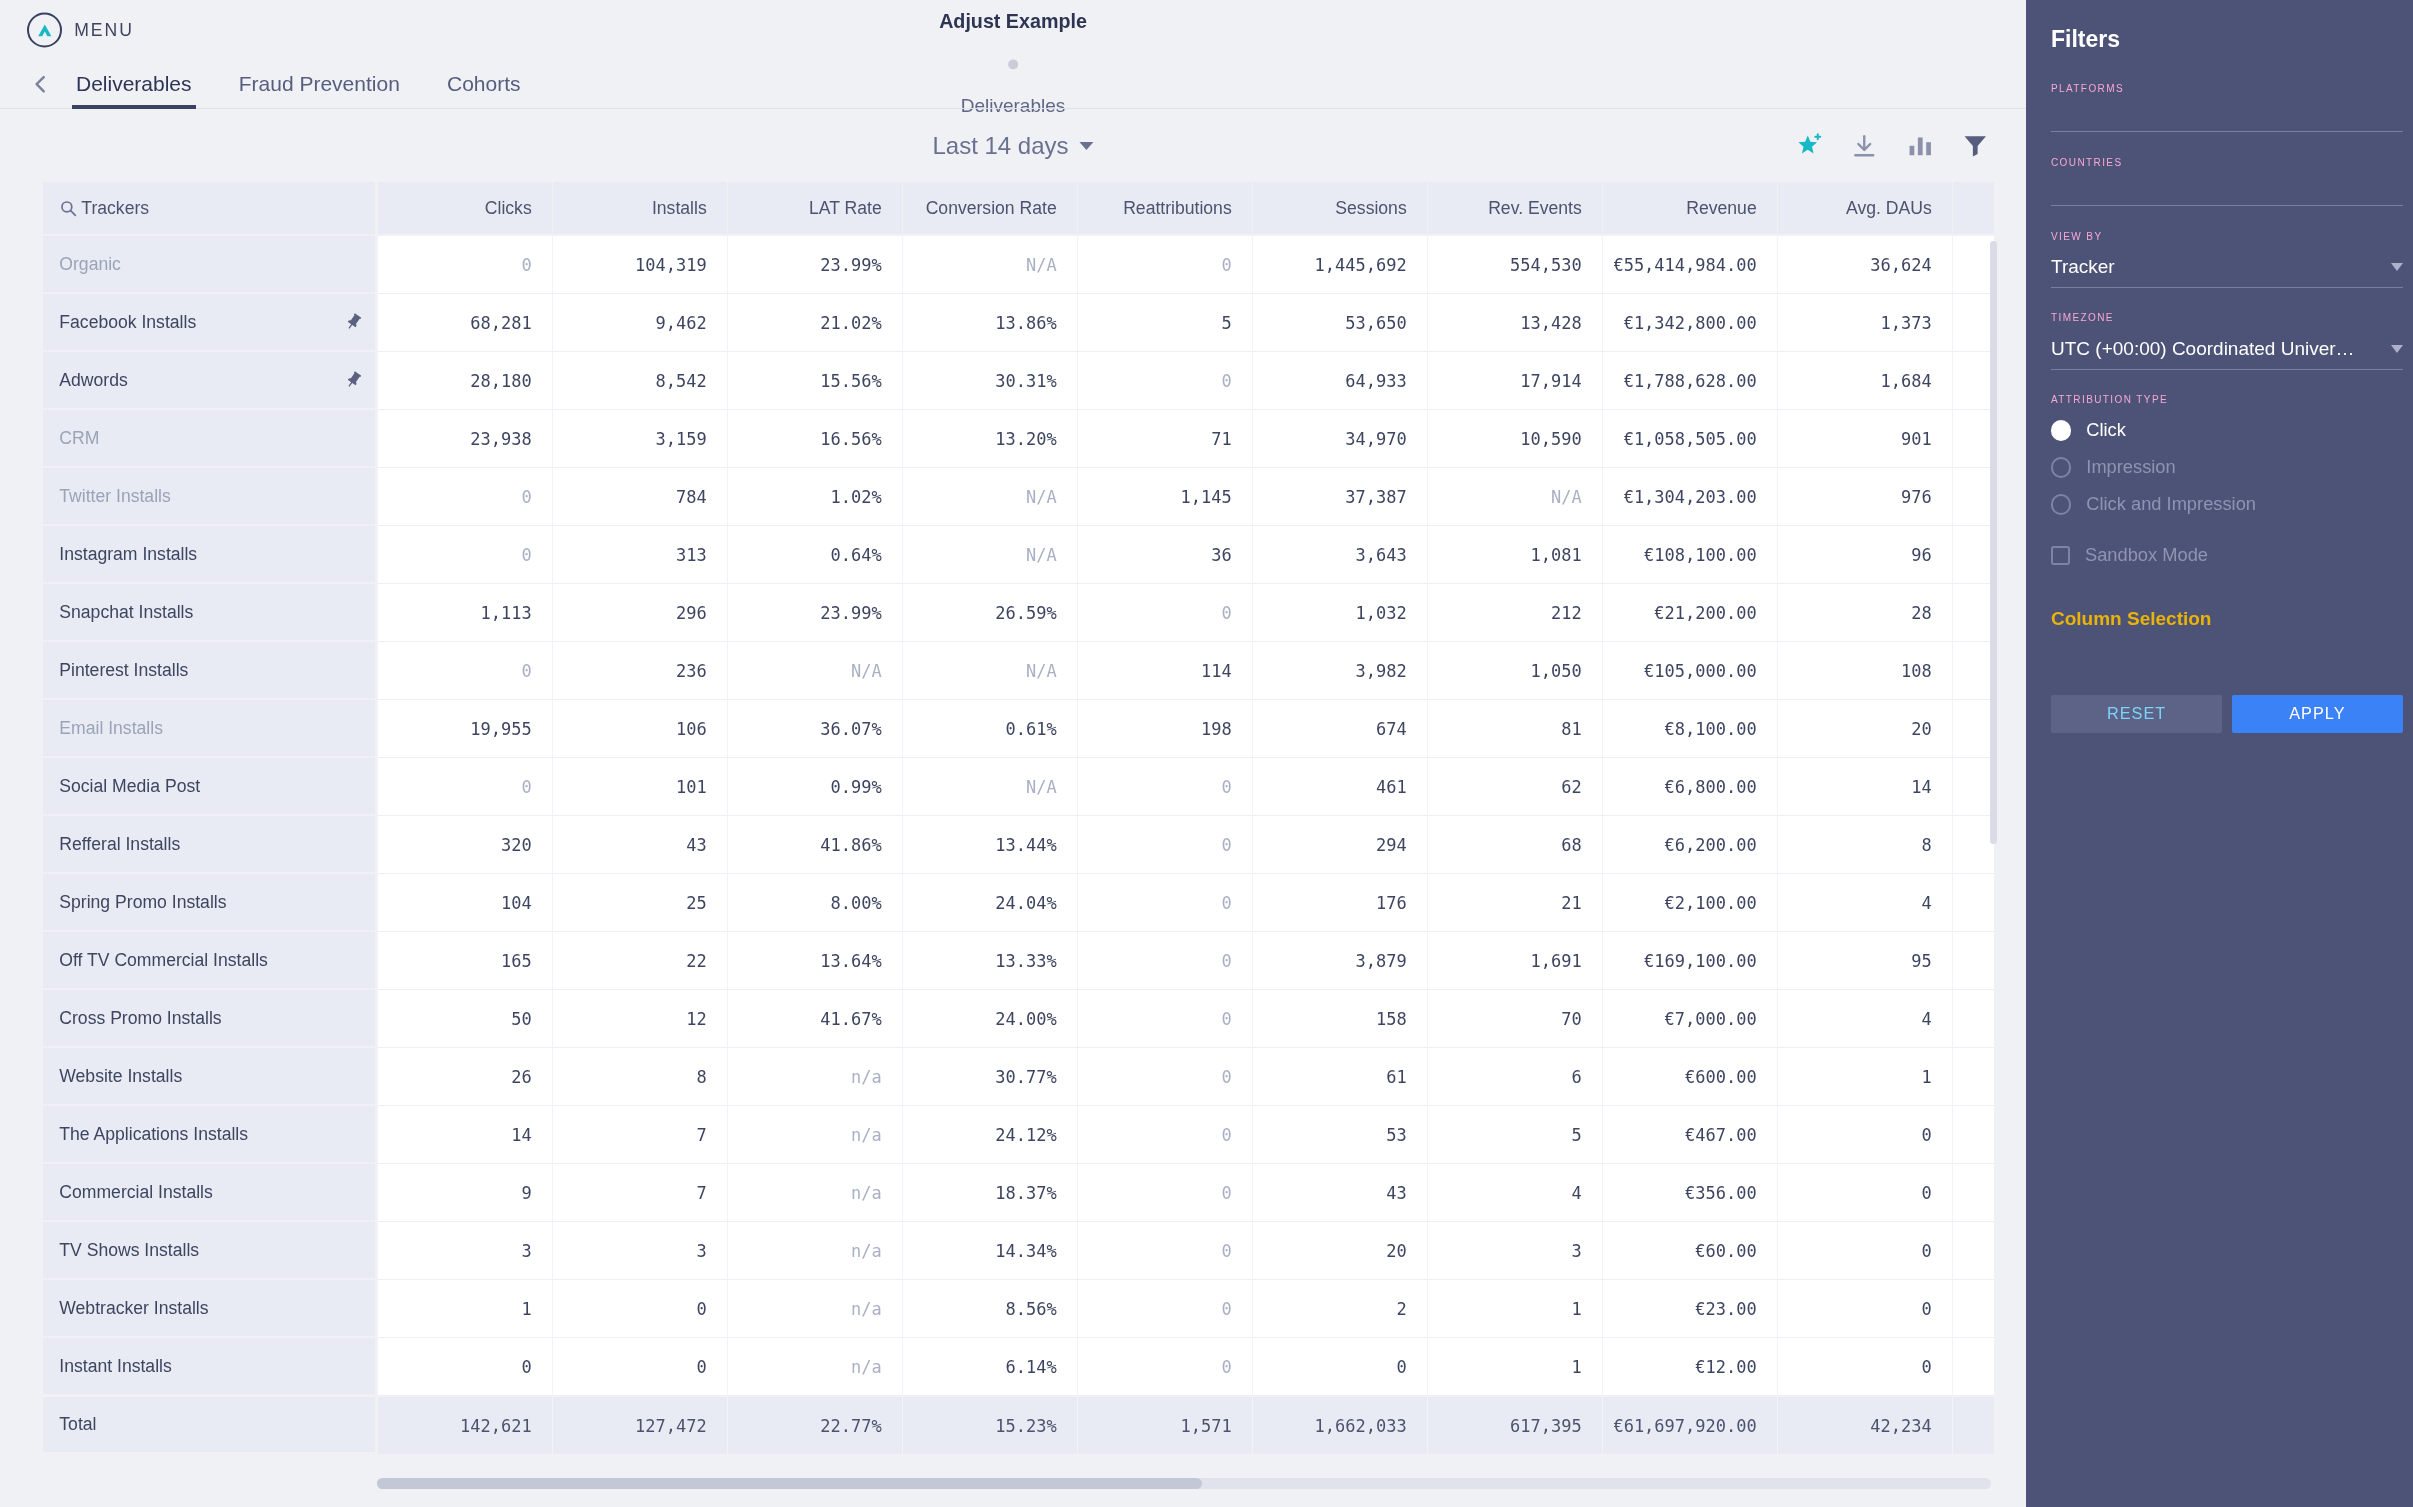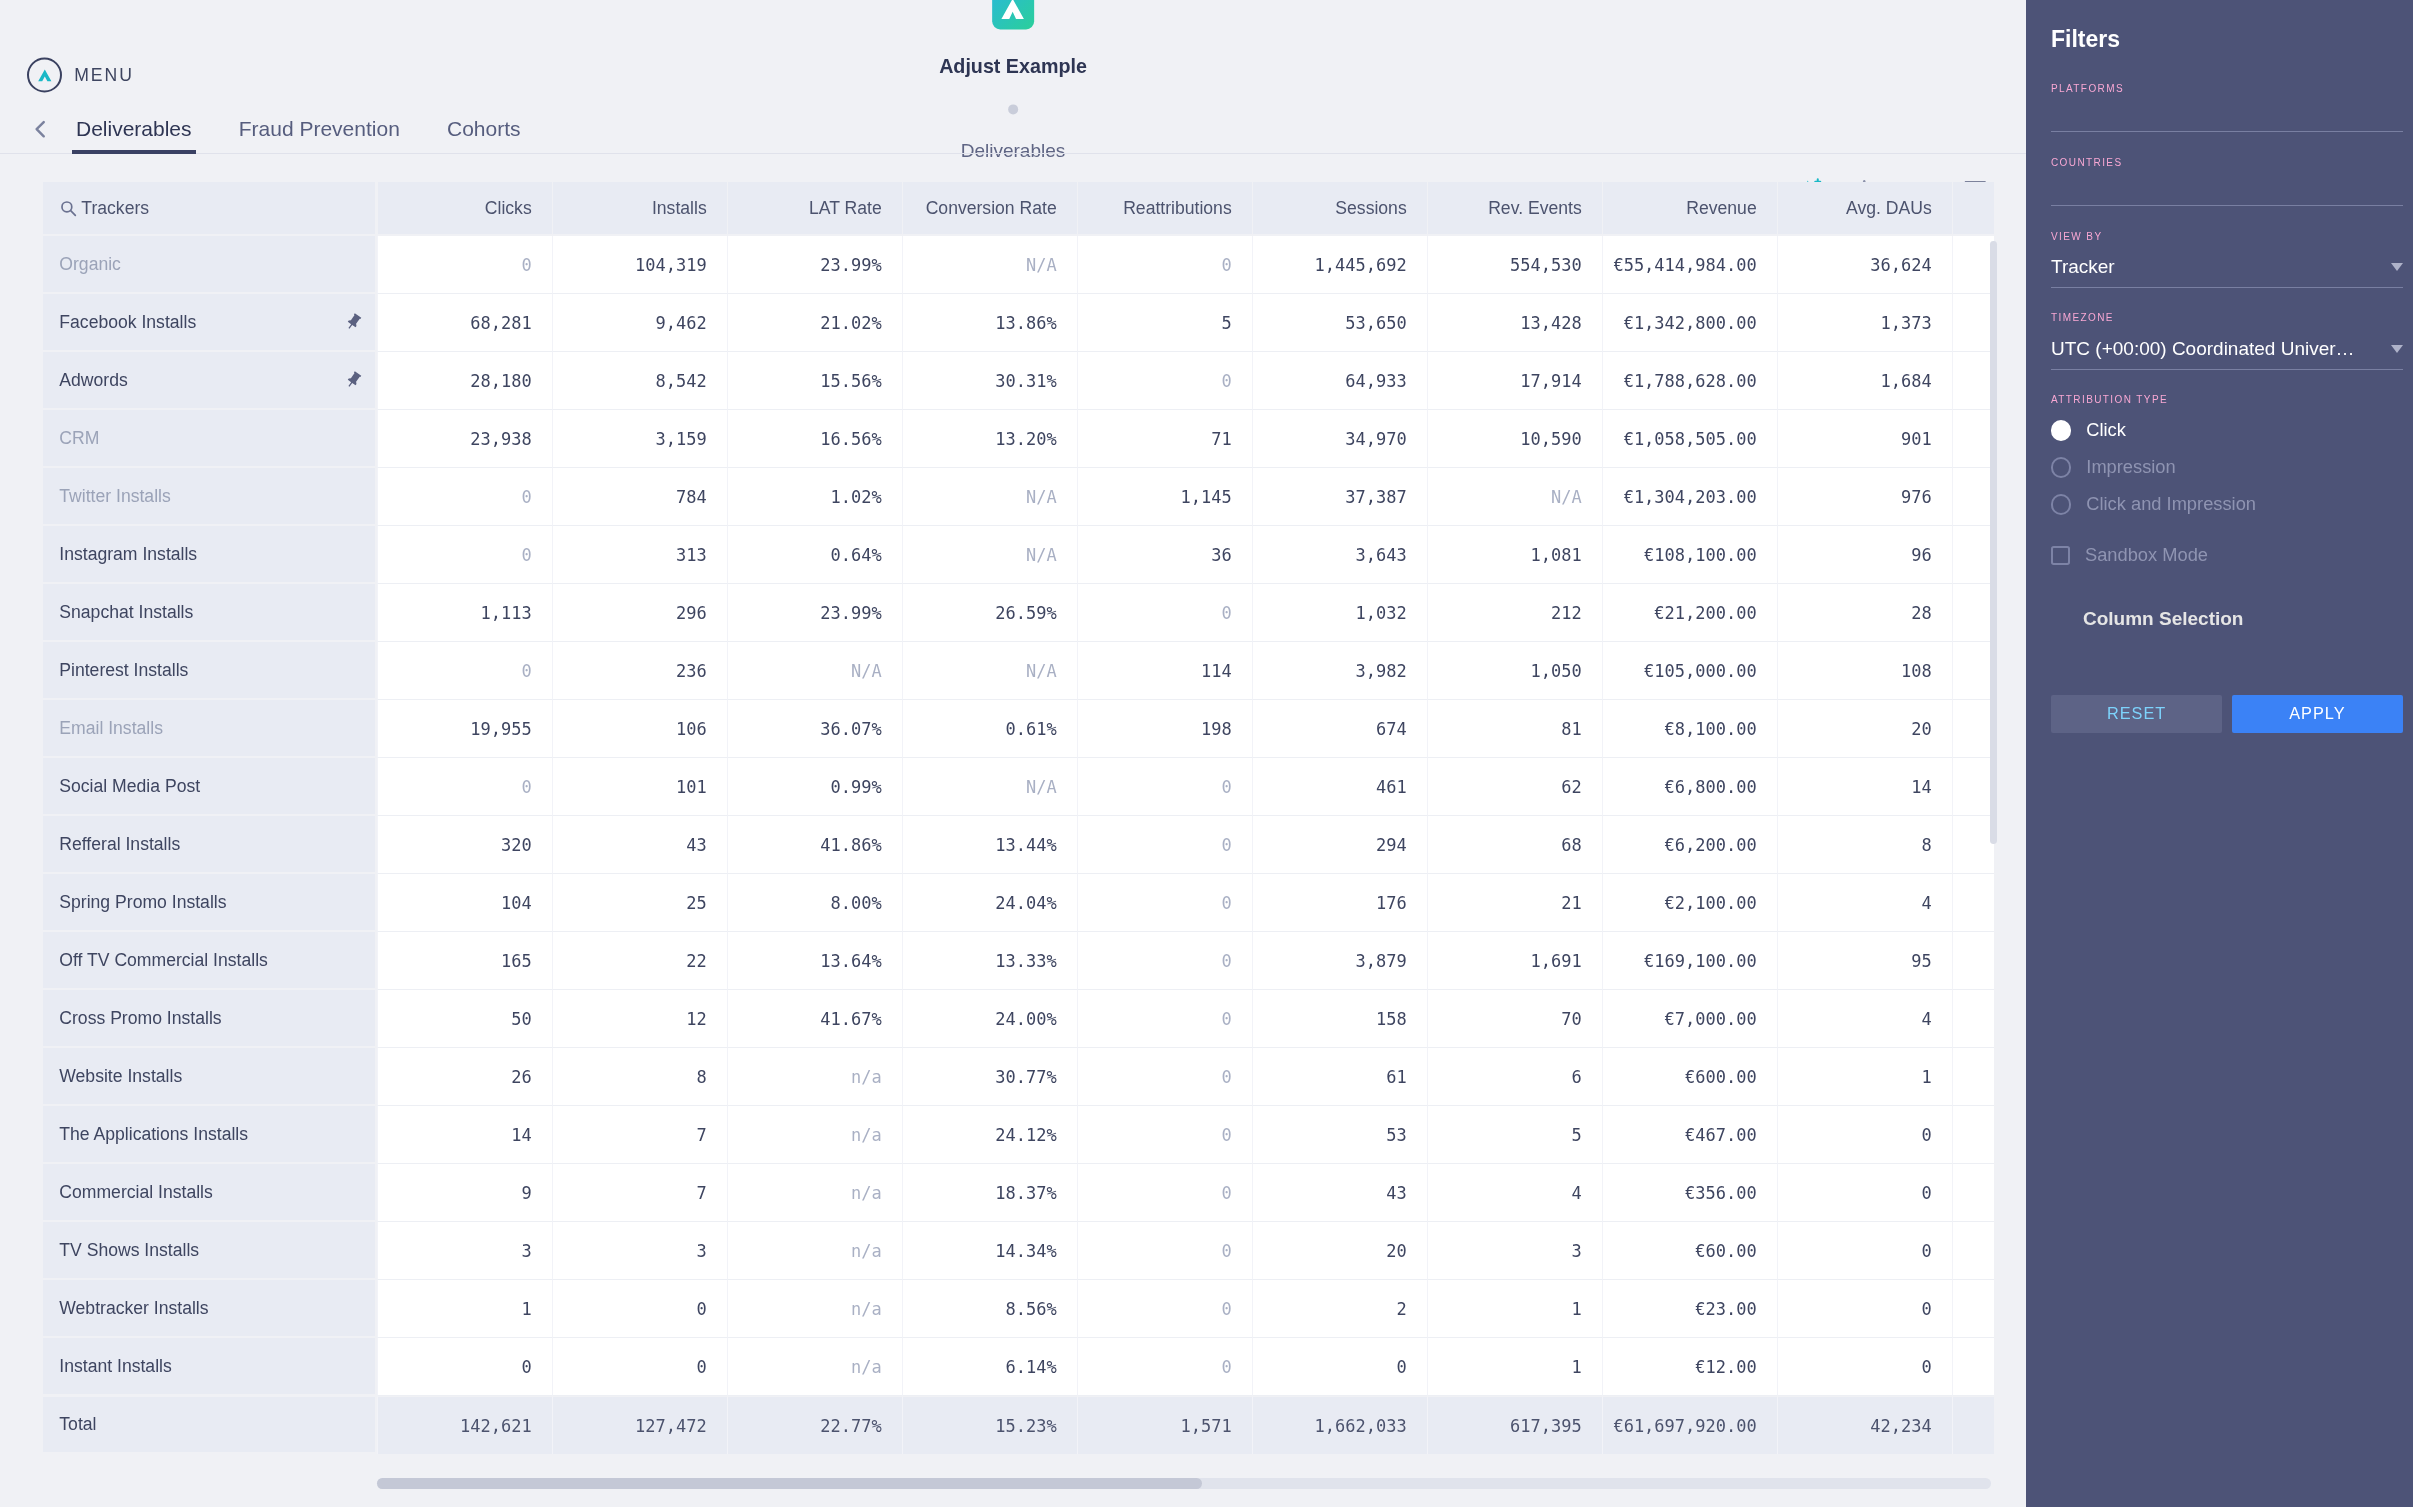--- a/index.html
+++ b/index.html
@@ -2,21 +2,21 @@
 <html style="font-size:11px"><head>
 <meta charset="utf-8">
 <style>
   * { margin:0; padding:0; box-sizing:border-box; }
   html,body { width:2413px; height:1508px; overflow:hidden; }
   body { font-family:"Liberation Sans", sans-serif; background:#f0f1f5; position:relative; }
 
   
   .main { position:absolute; left:0; top:0; width:2026px; height:1508px; }
 
-  .app-header { position:relative; height:60px;margin-top:45px; }
+  .app-header { position:relative; height:60px; }
   .menu-group { position:absolute; left:27px; top:50%; transform:translateY(-50%); display:flex; align-items:center; gap:12.2px; }
   .menu-circle { width:35px; height:35px; border-radius:50%; border:2px solid #3a4160; display:flex; align-items:center; justify-content:center; }
   .menu-label { font-size:17.6px; letter-spacing:2px; color:#3e4560; font-weight:500; }
   .header-center { position:absolute; left:1013px; top:50%; transform:translate(-50%,-50%); display:flex; align-items:center; gap:26px;flex-direction:column; }
   .adj-logo { width:42px; height:42px; border-radius:8.1px; background:linear-gradient(135deg,#29b9d8 0%,#2bcf9a 100%); display:flex; align-items:center; justify-content:center; }
   .app-name { font-size:19.7px; font-weight:600; color:#2e3553; }
   .dot-sep { width:10.2px; height:10.2px; border-radius:50%; background:#c9cdda; }
   .crumb { font-size:19px; color:#5f6584; }
 
   .tab-bar { height:49px; display:flex; align-items:stretch; border-bottom:1.4px solid #e0e2eb; padding-left:28.5px; position:relative; }
@@ -73,21 +73,21 @@
   .s-caret { width:0; height:0; border-left:6.8px solid transparent; border-right:6.8px solid transparent; border-top:8.1px solid #aeb2c9; margin-left:8.1px; flex:none; }
   .attr-label { margin-top:4.1px; margin-bottom:6.8px; }
   .radio-row { display:flex; align-items:center; gap:15px; height:37px; cursor:pointer; }
   .radio { width:20.3px; height:20.3px; border-radius:50%; border:2px solid #7d83a6; flex:none; }
   .radio-row.sel .radio { background:#ffffff; border-color:#ffffff; }
   .radio-label { font-size:18.3px; color:#8f94b2; }
   .radio-row.sel .radio-label { color:#ffffff; }
   .checkbox-row { display:flex; align-items:center; gap:15px; height:37px; margin-top:13.6px; cursor:pointer; }
   .checkbox { width:19px; height:19px; border:2px solid #7d83a6; border-radius:2.7px; flex:none; }
   .checkbox-label { font-size:18.3px; color:#8f94b2; }
-  .col-sel { margin-top:34px; font-size:19px; font-weight:700; color:#e5e5e5; cursor:pointer;margin-left:32px; }
+  .col-sel { margin-top:34px; font-size:19px; font-weight:700; color:#eab308; cursor:pointer; }
   .btn-row { margin-top:65px; display:flex; gap:9.5px; }
   .btn { flex:1; height:38px; display:flex; align-items:center; justify-content:center;
          font-size:16.3px; letter-spacing:1px; border-radius:2px; cursor:pointer; border:none; }
   .btn-reset { background:#5d6386; color:#7dd3fc; }
   .btn-apply { background:#3b82f6; color:#ffffff; }
 </style>
 </head>
 <body>
 
 <div class="main">

